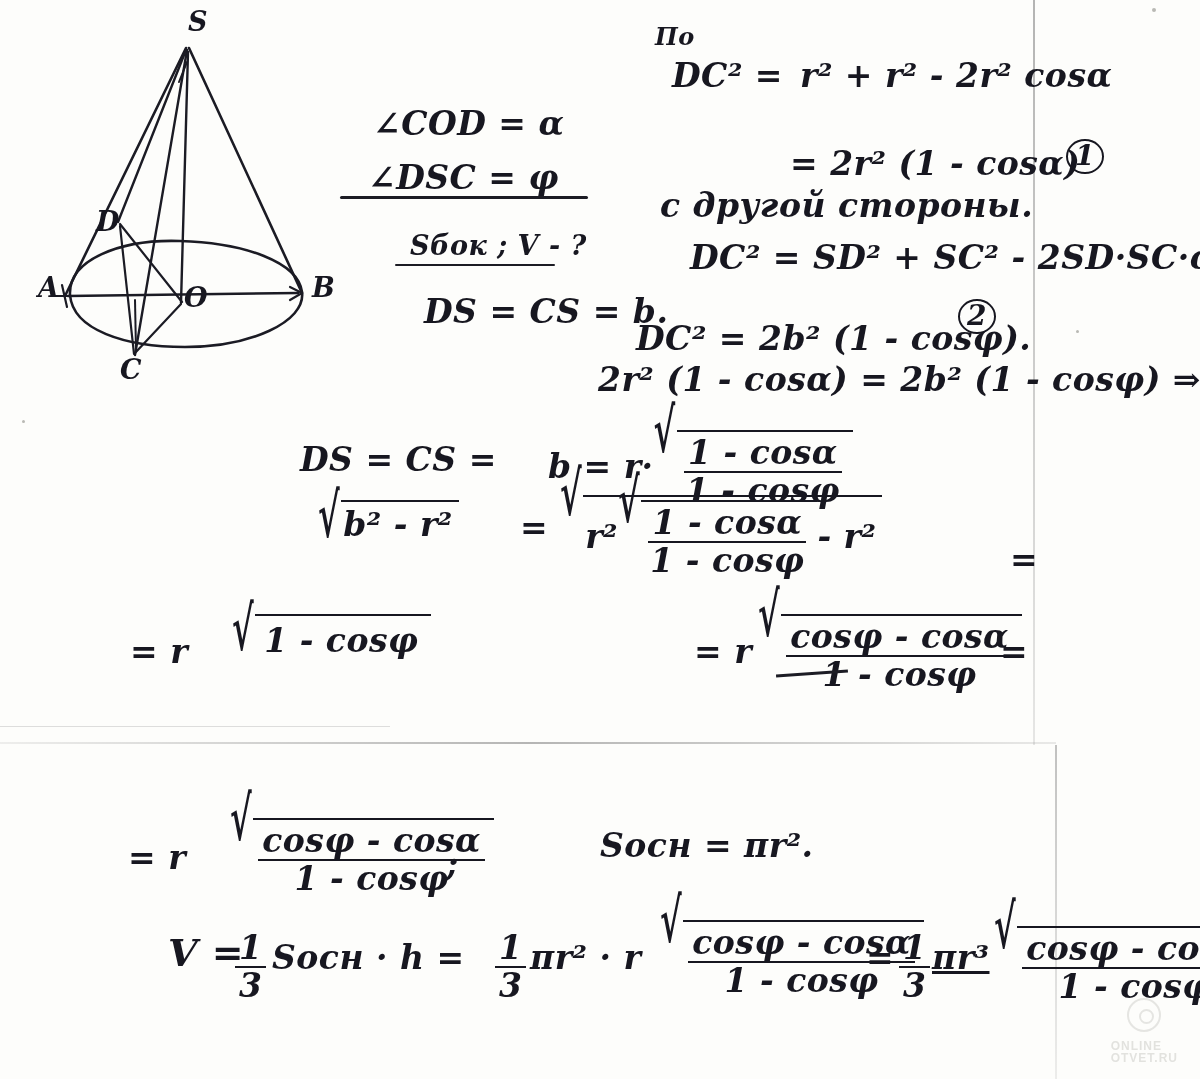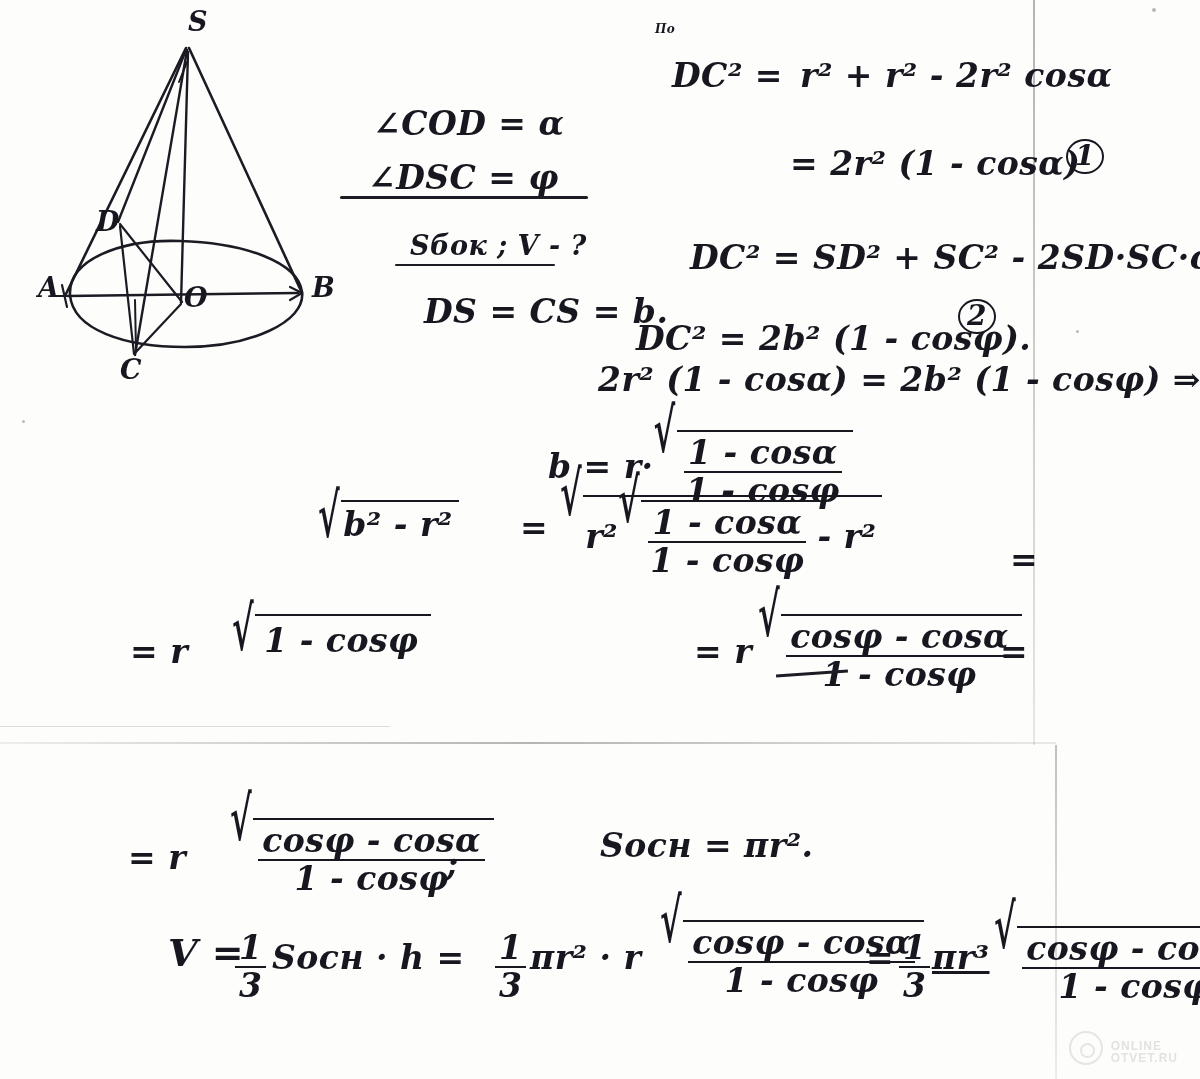--- a/index.html
+++ b/index.html
@@ -59,21 +59,21 @@
   
   .hw {
     position: absolute;
     color: #171720;
     font-family: "DejaVu Serif", serif;
     font-style: italic;
     font-weight: 700;
     white-space: nowrap;
     letter-spacing: 0.5px;
   }
-  .hw.sm { font-size: 12px; }
+  .hw.sm { font-size: 24px; }
   .hw.md { font-size: 27px; }
   .hw.lg { font-size: 33px; }
   .hw.xl { font-size: 38px; }
 
   
   .frac {
     display: inline-flex;
     flex-direction: column;
     align-items: center;
     vertical-align: middle;
@@ -134,23 +134,24 @@
     width: 360px;
     height: 380px;
   }
 
   
   .watermark {
     position: absolute;
     right: 22px;
     bottom: 14px;
     display: flex;
-    align-items: flex-end;
+    align-items: center;
     gap: 8px;
     opacity: 0.45;
+    flex-direction: column;
   }
   .watermark .wm-circle {
     width: 30px;
     height: 30px;
     border: 2.5px solid #c9c9c4;
     border-radius: 50%;
     position: relative;
   }
   .watermark .wm-circle:before {
     content: "";
@@ -239,31 +240,33 @@
   <div class="hw lg" style="left:672px; top:56px;">
     <span>DC² =</span>
   </div>
   <div class="hw lg" style="left:800px; top:56px;">r² + r² - 2r² cosα</div>
 
   <div class="hw lg" style="left:790px; top:132px;margin-top:12px;">= 2r² (1 - cosα)</div>
   <div class="hw lg" style="left:1066px; top:134px;">
     <span class="circled">1</span>
   </div>
 
+  <div class="hw lg" style="left:660px; top:186px;">с другой стороны.</div>
 
   <div class="hw lg" style="left:690px; top:238px;">DC² = SD² + SC² - 2SD·SC·cosφ</div>
 
   <div class="hw lg" style="left:424px; top:292px;">DS = CS = b.</div>
   <div class="hw lg" style="left:636px; top:292px;margin-top:27px;">DC² = 2b² (1 - cosφ).</div>
   <div class="hw lg" style="left:958px; top:294px;">
     <span class="circled">2</span>
   </div>
 
   <div class="hw lg" style="left:598px; top:360px;">2r² (1 - cosα) = 2b² (1 - cosφ) ⇒</div>
 
+  <div class="hw lg" style="left:300px; top:440px;">DS = CS =</div>
   <div class="hw lg" style="left:548px; top:430px;">
     <span>b = r·</span><span class="rad">
         <span class="sign">√</span>
         <span class="body"><span class="frac">
             <span class="num">1 - cosα</span>
             <span class="den">1 - cosφ</span>
           </span></span>
       </span>
   </div>
 

